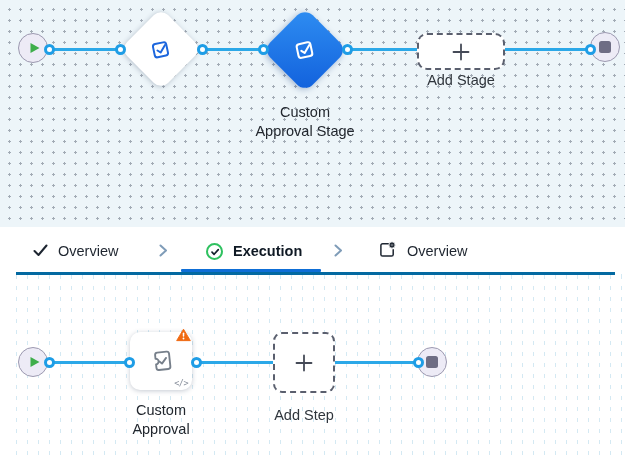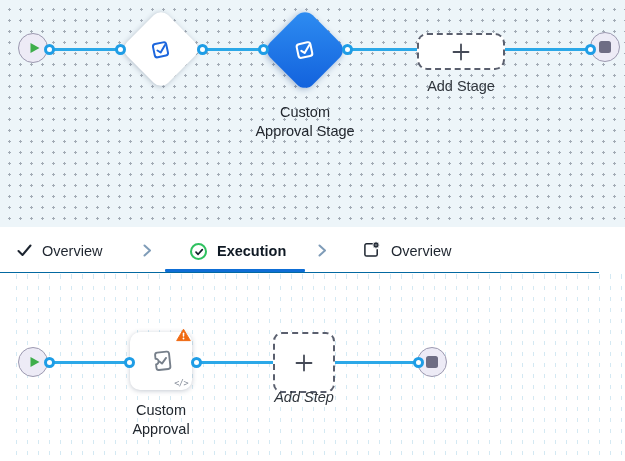--- a/index.html
+++ b/index.html
@@ -35,26 +35,26 @@
   .diamond-blue{width:60px;height:60px;left:275px;top:20px;background:linear-gradient(135deg,#2F8EF2 0%,#1160DC 100%);border-radius:11px;box-shadow:0 2px 6px rgba(20,60,130,.35);}
   .add-box{position:absolute;background:#fff;border:2px dashed #5a5f6e;box-sizing:border-box;display:flex;align-items:center;justify-content:center;z-index:2;cursor:pointer;}
   .add-stage{left:417px;top:33px;width:88px;height:37px;border-radius:10px;}
   .add-step{left:273px;top:59px;width:62px;height:61px;border-radius:9px;}
   .step-node{position:absolute;left:130px;top:59px;width:62px;height:58px;background:#fff;border-radius:10px;box-shadow:0 1px 5px rgba(45,65,95,.28);z-index:2;display:flex;align-items:center;justify-content:center;}
   .warn-badge{position:absolute;left:176px;top:55px;z-index:6;}
   .code-badge{position:absolute;right:4px;bottom:2px;font-size:8.5px;letter-spacing:-.5px;color:#8a919d;font-family:"DejaVu Sans Mono",monospace;}
   .node-label{position:absolute;text-align:center;white-space:pre-line;font-size:14.5px;line-height:19px;color:#22272e;z-index:2;}
   .lbl-linear{left:91px;top:103px;width:140px;}
   .lbl-custom-stage{left:235px;top:103px;width:140px;}
-  .lbl-add-stage{left:417px;top:77px;width:88px;color:#2f353c;}
+  .lbl-add-stage{left:417px;top:71px;width:88px;color:#2f353c;}
   .lbl-custom-step{left:111px;top:128px;width:100px;}
-  .lbl-add-step{left:264px;top:115px;width:80px;color:#2f353c;font-style:italic;}
+  .lbl-add-step{left:264px;top:133px;width:80px;color:#2f353c;}
 
   
-  .tabbar{position:absolute;left:0;top:227px;width:599px;height:45px;background:#fff;border-bottom:1px solid #0369a1;z-index:3;}
+  .tabbar{position:absolute;left:16px;top:227px;width:599px;height:45px;background:#fff;border-bottom:3px solid #0369a1;z-index:3;}
   .tabbar .abs{position:absolute;}
   .tab-label{font-size:14.5px;color:#1f2630;top:16px;}
   .tab-label.active{font-weight:700;color:#0f1924;}
   .underline{position:absolute;left:165px;bottom:0;width:140px;height:3px;background:#0E6ED6;border-radius:1px;}
   .green-ring{width:13px;height:13px;border:2.6px solid #2FC160;border-radius:50%;background:#fff;display:flex;align-items:center;justify-content:center;}
 </style>
 </head>
 <body>
 
 <div class="app">

